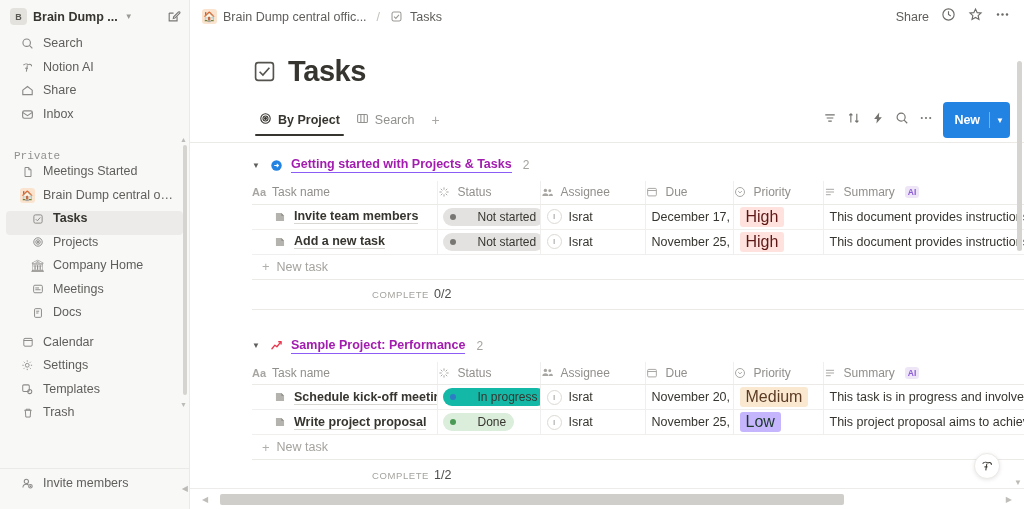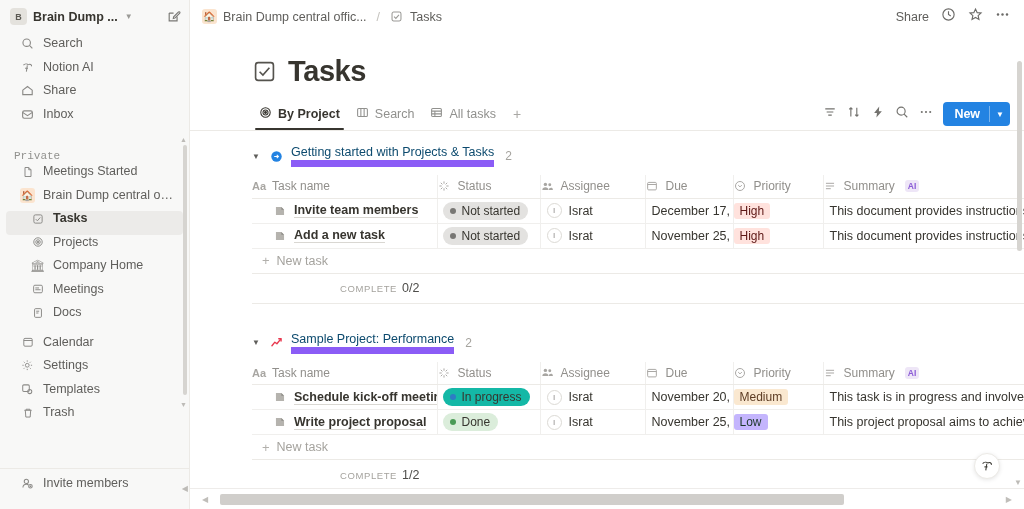--- a/index.html
+++ b/index.html
@@ -106,36 +106,36 @@
   .tab.active { color: #37352f; font-weight: 600; }
   .tab.active::after {
     content: ""; position: absolute; left: 3px; right: 3px; bottom: 1px;
     height: 2px; background: #37352f; border-radius: 1px;
   }
   .tab-add { color: #a9a8a4; font-size: 14px; padding: 2px 8px 8px 8px; }
   .tabsrow .spacer { flex: 1 1 auto; }
   .tb-right { display: flex; align-items: center; gap: 10px; padding-right: 14px; padding-bottom: 5px; color: #73726e; }
   .btn-new {
     display: flex; align-items: center; background: #2383e2; color: #fff;
-    border-radius: 4px; font-size: 12.5px; font-weight: 600; height: 24px; overflow: hidden;
+    border-radius: 4px; font-size: 12.5px; font-weight: 600; height: 36px; overflow: hidden;
   }
   .btn-new .lbl { padding: 0 9px 0 11px; }
   .btn-new .div { width: 1px; height: 16px; background: rgba(255,255,255,.38); }
   .btn-new .arw { padding: 0 6px; font-size: 8px; display: flex; align-items: center; }
 
   .tabs-underline { position: absolute; left: 0; right: 0; bottom: 0; height: 1px; background: #eceae6; }
 
   
   .db { padding-left: 62px; }
   .grp-head { display: flex; align-items: center; gap: 7px; padding: 14px 0 8px 0; }
   .grp-tri { color: #5f5e5b; font-size: 8px; width: 10px; }
   .grp-ico { width: 15px; height: 15px; display: flex; align-items: center; justify-content: center; }
   .grp-name {
-    font-size: 12.5px; font-weight: 400; color: #0c4a6e;
-    border-bottom: 7px solid #8b5cf6; padding-bottom: 1px;
+    font-size: 12.5px; font-weight: 700; color: #a21caf;
+    border-bottom: 1px solid #8b5cf6; padding-bottom: 1px;
   }
   .grp-count { font-size: 12px; color: #a5a39e; margin-left: 4px; }
 
   table.tbl { border-collapse: collapse; table-layout: fixed; width: 1050px; }
   table.tbl td, table.tbl th { text-align: left; vertical-align: middle; }
   .colhead th {
     font-size: 12px; color: #918f8b; font-weight: 400;
     height: 23px; border-bottom: 1px solid #eceae6;
     border-right: 1px solid #f0efed; padding-left: 0;
   }
@@ -146,55 +146,55 @@
     border-radius: 3px; padding: 1px 3px; margin-left: 4px; line-height: 1.2;
   }
   .row td {
     height: 25px; border-bottom: 1px solid #f0efed; border-right: 1px solid #f0efed;
     font-size: 12.5px; color: #37352f; overflow: hidden; white-space: nowrap;
   }
   .cell-name { display: flex; align-items: center; gap: 7px; padding-left: 22px; }
   .page-ico { width: 13px; height: 13px; flex: 0 0 13px; display:flex;align-items:center; }
   .name-txt { font-weight: 600; color: #37352f; border-bottom: 1px solid #d9d7d2; padding-bottom: 0px; }
   .pill {
-    display: inline-flex; align-items: center; gap: 6px;
+    display: inline-flex; align-items: center; gap: 22px;
     border-radius: 11px; padding: 2px 8px 2px 7px; font-size: 12px; margin-left: 5px;
   }
   .pill .dot { width: 6px; height: 6px; border-radius: 50%; flex: 0 0 6px; }
   .p-notstarted { background: #e3e2e0; color: #37352f; }
   .p-notstarted .dot { background: #787774; }
   .p-inprogress { background: #14b8a6; color: #37352f; }
   .p-inprogress .dot { background: #2d7dc4; }
   .p-done { background: #dbeddb; color: #37352f; }
   .p-done .dot { background: #4a9a56; }
   .cell-assignee { display: flex; align-items: center; gap: 7px; padding-left: 6px; }
   .avatar {
     width: 15px; height: 15px; border-radius: 50%; border: 1px solid #dcdad5;
     background: #fff; color: #8b8a87; font-size: 8px;
     display: flex; align-items: center; justify-content: center; flex: 0 0 15px;
   }
   .cell-date { padding-left: 6px; color: #37352f; }
-  .tag { display: inline-block; border-radius: 3px; padding: 1px 6px; font-size: 12px; margin-left: 0; }
+  .tag { display: inline-block; border-radius: 3px; padding: 1px 6px; font-size: 16px; margin-left: 6px; }
   .t-high { background: #ffe2dd; color: #5d1715; }
   .t-medium { background: #fae8d0; color: #5c3b23; }
   .t-low { background: #c4b5fd; color: #1c3829; }
   .cell-sum { padding-left: 6px; color: #37352f; }
 
   .newtask {
     display: flex; align-items: center; gap: 7px;
     height: 25px; font-size: 12.5px; color: #a5a39e;
     padding-left: 10px; border-bottom: 1px solid #eceae6;
     width: 1050px;
   }
   .newtask .plus { font-size: 13px; color: #b2b0ac; }
   .complete-row {
     width: 1050px; height: 30px; display: flex; align-items: center;
     justify-content: flex-start; border-bottom: 1px solid #eceae6;
   }
-  .complete-in { margin-left: 88px; display: flex; align-items: baseline; gap: 5px; }
+  .complete-in { margin-left: 120px; display: flex; align-items: baseline; gap: 5px; }
   .complete-lbl { font-size: 9.5px; letter-spacing: .6px; color: #a5a39e; font-weight: 500; }
   .complete-val { font-size: 12.5px; color: #4e4d4a; font-weight: 500; }
   .complete-row.last { border-bottom: none; }
   .grp-gap { height: 14px; }
 
   
   .content-vscroll {
     position: absolute; right: 2px; top: 28px; width: 5px; height: 190px;
     background: #d6d4d0; border-radius: 3px;
   }
@@ -475,29 +475,20 @@
           </div>
           <div class="tab">
             <span>
               <svg width="13" height="13" viewBox="0 0 16 16" fill="none" stroke="currentColor" stroke-width="1.3">
                   <rect x="2" y="3" width="12" height="10" rx="1.4"></rect>
                   <path d="M6 3v10M10 3v10"></path>
                 </svg>
             </span>
             <span>Search</span>
           </div>
-          <div class="tab">
-            <span>
-              <svg width="13" height="13" viewBox="0 0 16 16" fill="none" stroke="currentColor" stroke-width="1.3">
-                  <rect x="2" y="3" width="12" height="10" rx="1.4"></rect>
-                  <path d="M2 6.3h12M2 9.7h12M6 6.3v6.7"></path>
-                </svg>
-            </span>
-            <span>All tasks</span>
-          </div>
           <div class="tab-add">+</div>
         </div>
         <div class="spacer"></div>
         <div class="tb-right">
           <span>
             <svg width="14" height="14" viewBox="0 0 16 16" fill="none" stroke="currentColor" stroke-width="1.3">
                 <path d="M2.6 4.4h10.8M4.2 8h7.6M6 11.6h4"></path>
               </svg>
           </span>
           <span>

